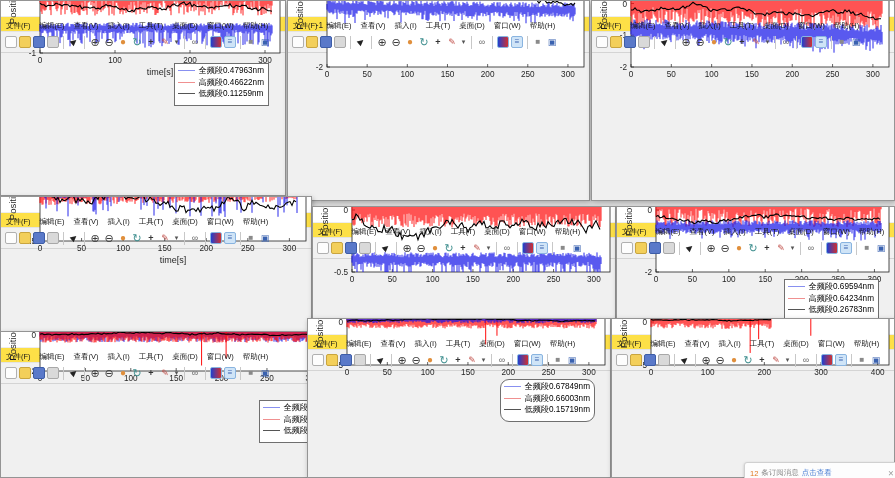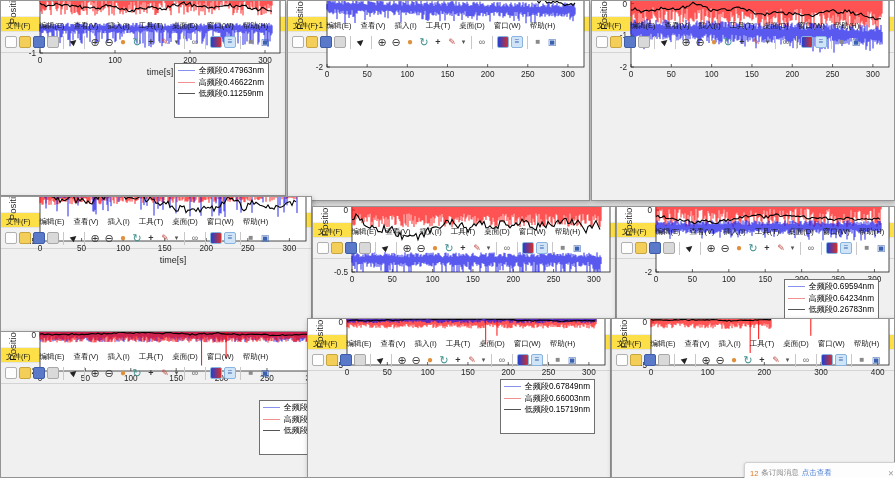--- a/index.html
+++ b/index.html
@@ -30,21 +30,21 @@
   .ti-brush{color:#bf4a44;}
   .ti-dropdown-arrow{width:7px;color:#555;font-size:7px;}
   .ti-link-plots{color:#666;}
   .ti-insert-colorbar{background:linear-gradient(90deg,#2040d0,#d03030);border-color:#89b4e0;}
   .ti-insert-legend{background:#cfe4f7;border-color:#89b4e0;color:#3a62b0;font-size:8px;}
   .ti-dock-figure{color:#8a8a8a;font-size:8px;}
   .ti-undock-figure{color:#3a62b0;font-size:9px;}
   .plot{position:relative;}
   .plot svg{display:block;}
   .legend{position:absolute;border:1px solid #6f6f6f;background:rgba(255,255,255,.97);
-    padding:1px 4px 17px 3px;z-index:3;}
+    padding:1px 4px 5px 3px;z-index:3;}
   .lgrow{display:flex;align-items:center;gap:3px;height:11.5px;font-size:8.2px;color:#000;white-space:nowrap;}
   .lgline{width:17px;height:0;border-top:1.3px solid;flex:0 0 auto;}
   .lg-full{border-color:#8890f0;}
   .lg-high{border-color:#f09090;}
   .lg-low{border-color:#555555;}
   .toast{position:absolute;left:744px;top:462px;width:144px;height:20px;background:#fdfdfd;
     border:1px solid #d0d0d0;border-radius:3px;z-index:20;display:flex;align-items:center;
     gap:3px;padding:0 5px;font-size:7.5px;color:#8a8a8a;white-space:nowrap;box-shadow:0 1px 3px rgba(0,0,0,.2);}
   .toast .hl{color:#e07820;}
   .toast .lk{color:#4a7fd4;}
@@ -682,21 +682,21 @@
         <span class="ti ti-link-plots">∞</span>
         <span class="tsep"></span>
         <span class="ti ti-insert-colorbar"></span>
         <span class="ti ti-insert-legend">≡</span>
         <span class="tsep"></span>
         <span class="ti ti-dock-figure">■</span>
         <span class="ti ti-undock-figure">▣</span>
       </div>
     <div class="plot">
       <svg></svg>
-      <div class="legend" style="top: 8px; right: 15px;">
+      <div class="legend" style="top: 8px; right: 15px; border-radius: 9px;">
           <div class="lgrow">
             <span class="lgline lg-full"></span>
             <span>全频段0.67849nm</span>
           </div>
           <div class="lgrow">
             <span class="lgline lg-high"></span>
             <span>高频段0.66003nm</span>
           </div>
           <div class="lgrow">
             <span class="lgline lg-low"></span>

